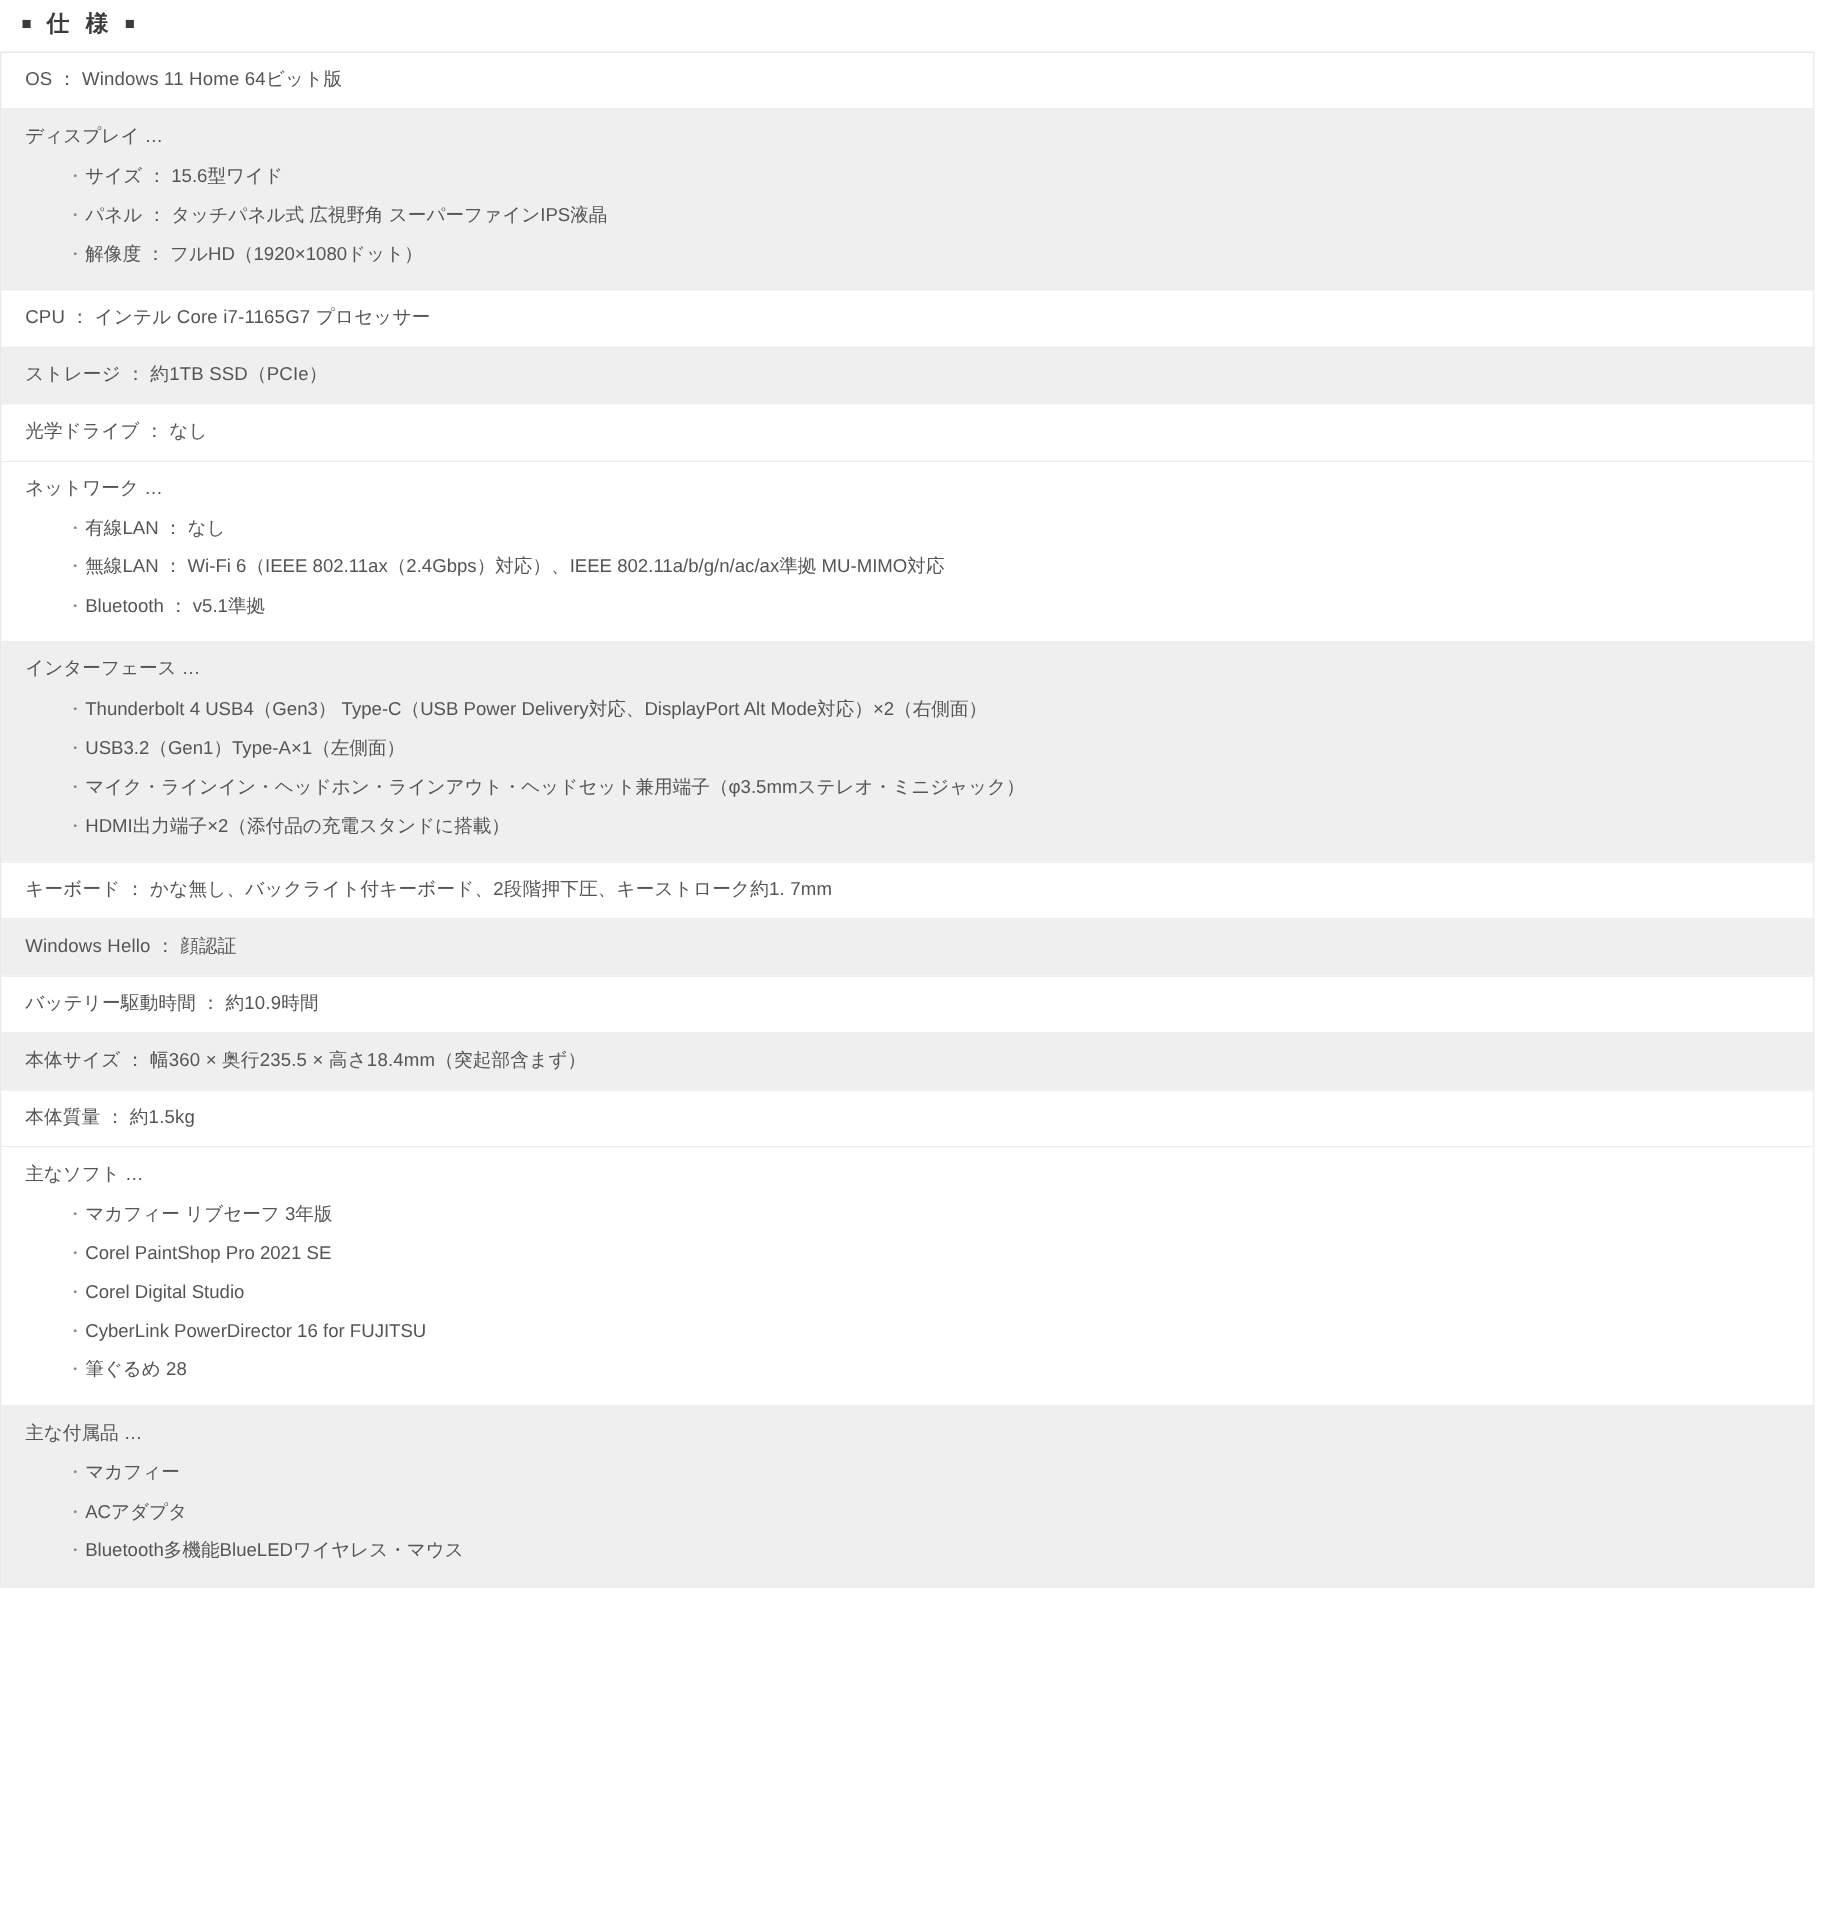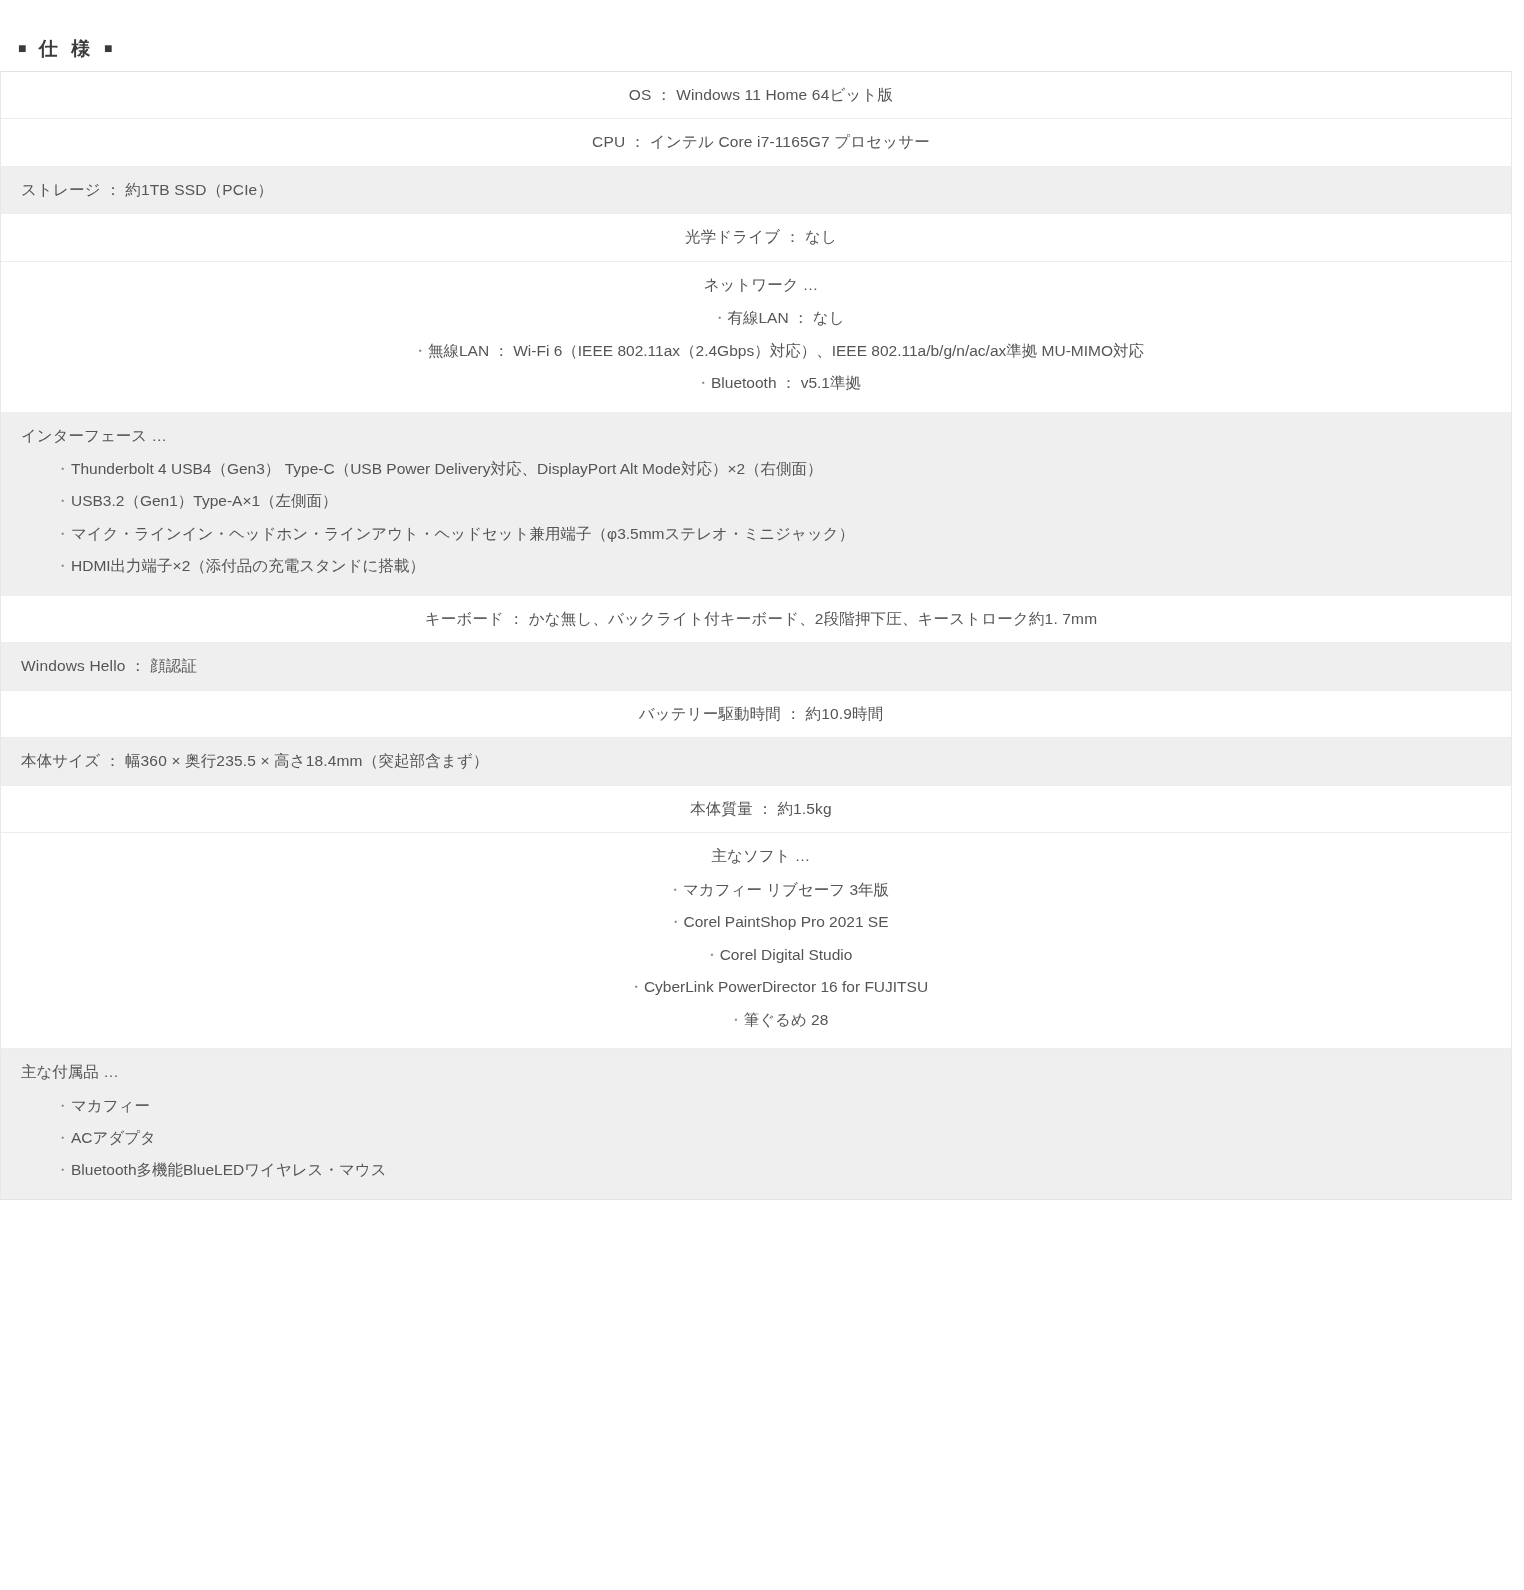--- a/index.html
+++ b/index.html
@@ -20,41 +20,40 @@
     padding: 0;
   }
   .spec-header {
     font-size: 19px;
     font-weight: bold;
     color: #3b3b3b;
     letter-spacing: 0.22em;
     padding: 10px 0 10px 18px;
     line-height: 1.2;
     white-space: nowrap;
-    margin-top: 28px;
   }
   .spec-header .sq {
     font-size: 14px;
     vertical-align: 2px;
     letter-spacing: 0.2em;
   }
   .spec-table {
     width: 1512px;
     border-collapse: collapse;
     border-top: 1px solid #e3e3e3;
     border-bottom: 1px solid #e3e3e3;
     table-layout: fixed;
   }
   .spec-table tr {
     border-bottom: 1px solid #ededed;
   }
   .spec-table tr:last-child {
     border-bottom: none;
   }
-  .spec-table tr.odd  { background: #ffffff; text-align: center; }
+  .spec-table tr.odd  { background: #ffffff; }
   .spec-table tr.even { background: #efefef; }
   .spec-table td {
     padding: 0;
     vertical-align: top;
     border-left: 1px solid #e8e8e8;
     border-right: 1px solid #e8e8e8;
   }
   .cell-inner {
     padding: 12px 10px 12px 20px;
   }
@@ -105,20 +104,32 @@
 
   <table class="spec-table">
     <tbody id="spec-body">
         <tr class="odd">
           <td>
             <div class="cell-inner">
               <div class="line">OS ： Windows 11 Home 64ビット版</div>
             </div>
           </td>
         </tr>
+        <tr class="even">
+          <td>
+            <div class="cell-inner">
+              <div class="group-title">ディスプレイ …</div>
+              <ul class="sub-list">
+                <li><span class="bullet">・</span><span>サイズ ： 15.6型ワイド</span></li>
+                <li><span class="bullet">・</span><span>パネル ： タッチパネル式 広視野角 スーパーファインIPS液晶</span></li>
+                <li><span class="bullet">・</span><span>解像度 ： フルHD（1920×1080ドット）</span></li>
+              </ul>
+            </div>
+          </td>
+        </tr>
         <tr class="odd">
           <td>
             <div class="cell-inner">
               <div class="line">CPU ： インテル Core i7-1165G7 プロセッサー</div>
             </div>
           </td>
         </tr>
         <tr class="even">
           <td>
             <div class="cell-inner">

